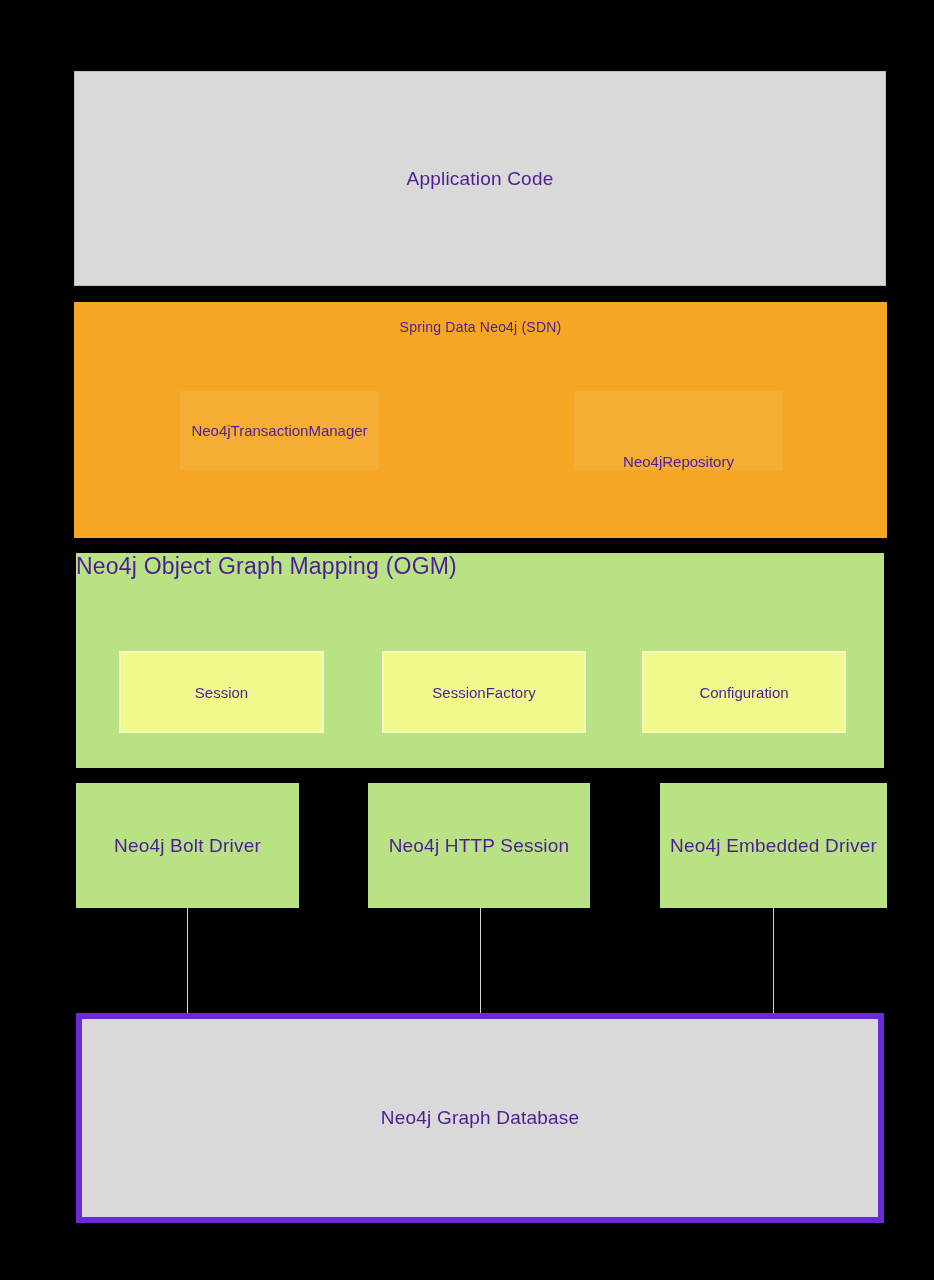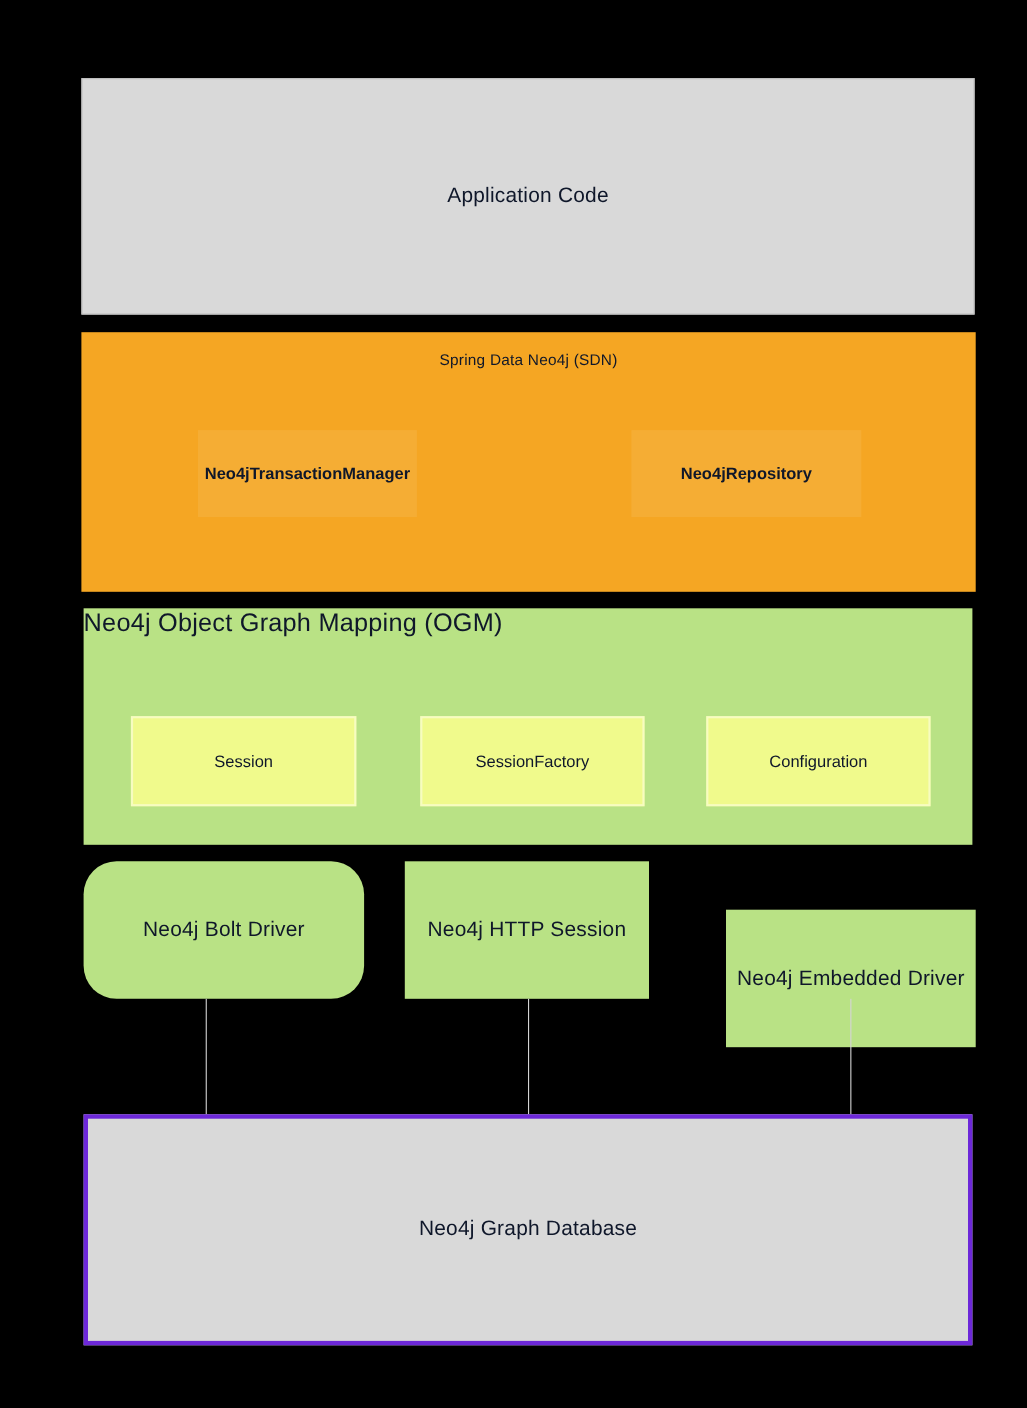--- a/index.html
+++ b/index.html
@@ -7,21 +7,21 @@
     padding: 0;
     background: #000000;
     font-family: "Liberation Sans", sans-serif;
   }
   #canvas {
     position: relative;
     width: 934px;
     height: 1280px;
     background: #000000;
     overflow: hidden;
-    color: #0f172a;
+    color: #4c1d95;
   }
   .box { position: absolute; box-sizing: border-box; }
   .center { display: flex; align-items: center; justify-content: center; }
   .big-label { font-size: 19px; letter-spacing: 0.2px; }
   .small-label { font-size: 15px; }
 
   
   #app-box {
     left: 74px; top: 71px; width: 812px; height: 215px;
     background: #d9d9d9; border: 1px solid #bdbdbd;
@@ -32,24 +32,23 @@
     left: 74px; top: 302px; width: 813px; height: 236px;
     background: #f5a623;
   }
   #sdn-title {
     position: absolute; left: 0; top: 17px; width: 100%;
     text-align: center; font-size: 14px;
   }
   .sdn-child {
     position: absolute; top: 89px; height: 79px;
     background: rgba(255,255,255,0.08);
-    font-weight: bold;
   }
   #sdn-child-0 { left: 106px; width: 199px; }
-  #sdn-child-1 { left: 500px; width: 209px; }
+  #sdn-child-1 { left: 500px; width: 209px; align-items: flex-end; }
 
   
   #ogm-box {
     left: 76px; top: 553px; width: 808px; height: 215px;
     background: #b9e285;
   }
   #ogm-title {
     position: absolute; left: 0; top: 0; width: 100%;
     text-align: left; font-size: 23px;
   }
@@ -59,37 +58,37 @@
   }
   #ogm-child-0 { left: 43px;  width: 201px; justify-content: center; }
   #ogm-child-1 { left: 306px; width: 200px; }
   #ogm-child-2 { left: 566px; width: 200px; }
 
   
   .driver-box {
     top: 783px; height: 125px;
     background: #b9e285;
   }
-  #driver-0 { left: 76px;  width: 255px; border-radius: 30px; }
+  #driver-0 { left: 76px;  width: 223px; }
   #driver-1 { left: 368px; width: 222px; }
-  #driver-2 { left: 660px; width: 227px; margin-top: 44px; }
+  #driver-2 { left: 660px; width: 227px; }
 
   
   .connector {
     position: absolute; top: 908px; height: 105px; width: 1px;
     background: #d4d4d4;
   }
   #connector-0 { left: 187px; }
   #connector-1 { left: 480px; }
   #connector-2 { left: 773px; }
 
   
   #db-box {
     left: 76px; top: 1013px; width: 808px; height: 210px;
-    background: #d9d9d9; border: 4px solid #6d28d9;
+    background: #d9d9d9; border: 6px solid #6d28d9;
   }
 </style>
 </head>
 <body>
 
 <div id="canvas">
 
   <div id="app-box" class="box center">
     <span class="big-label">Application Code</span>
   </div>

